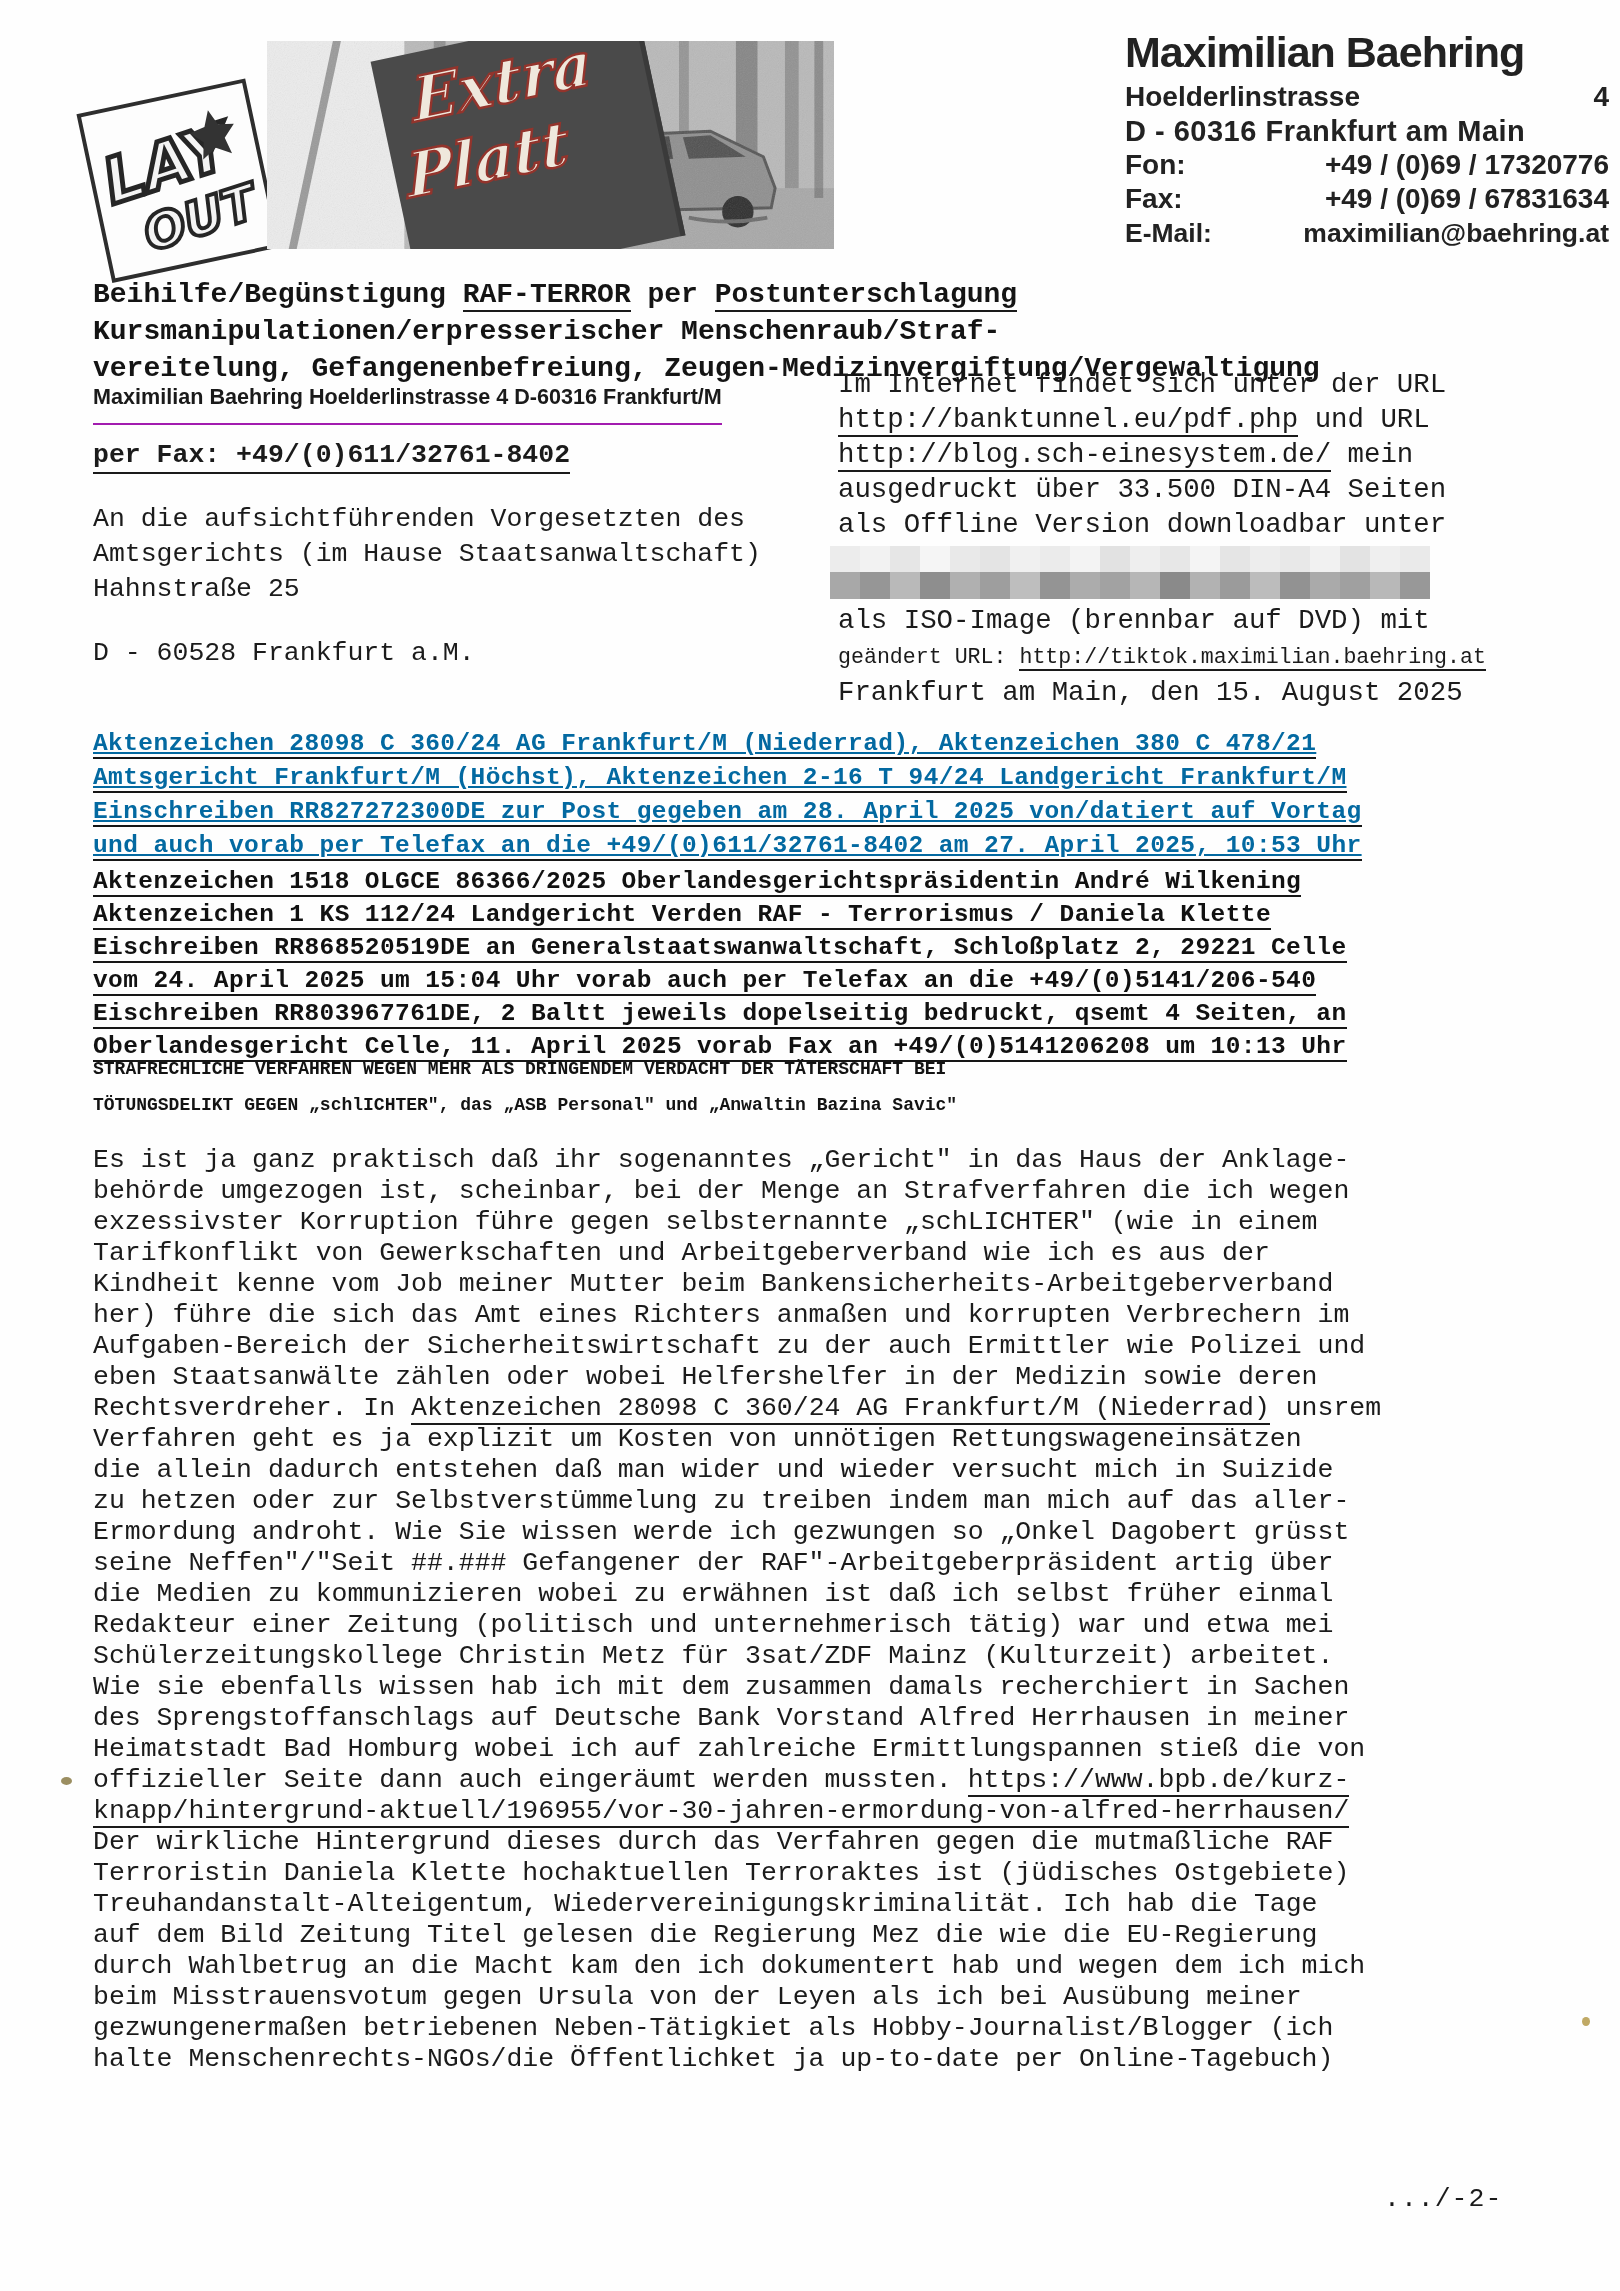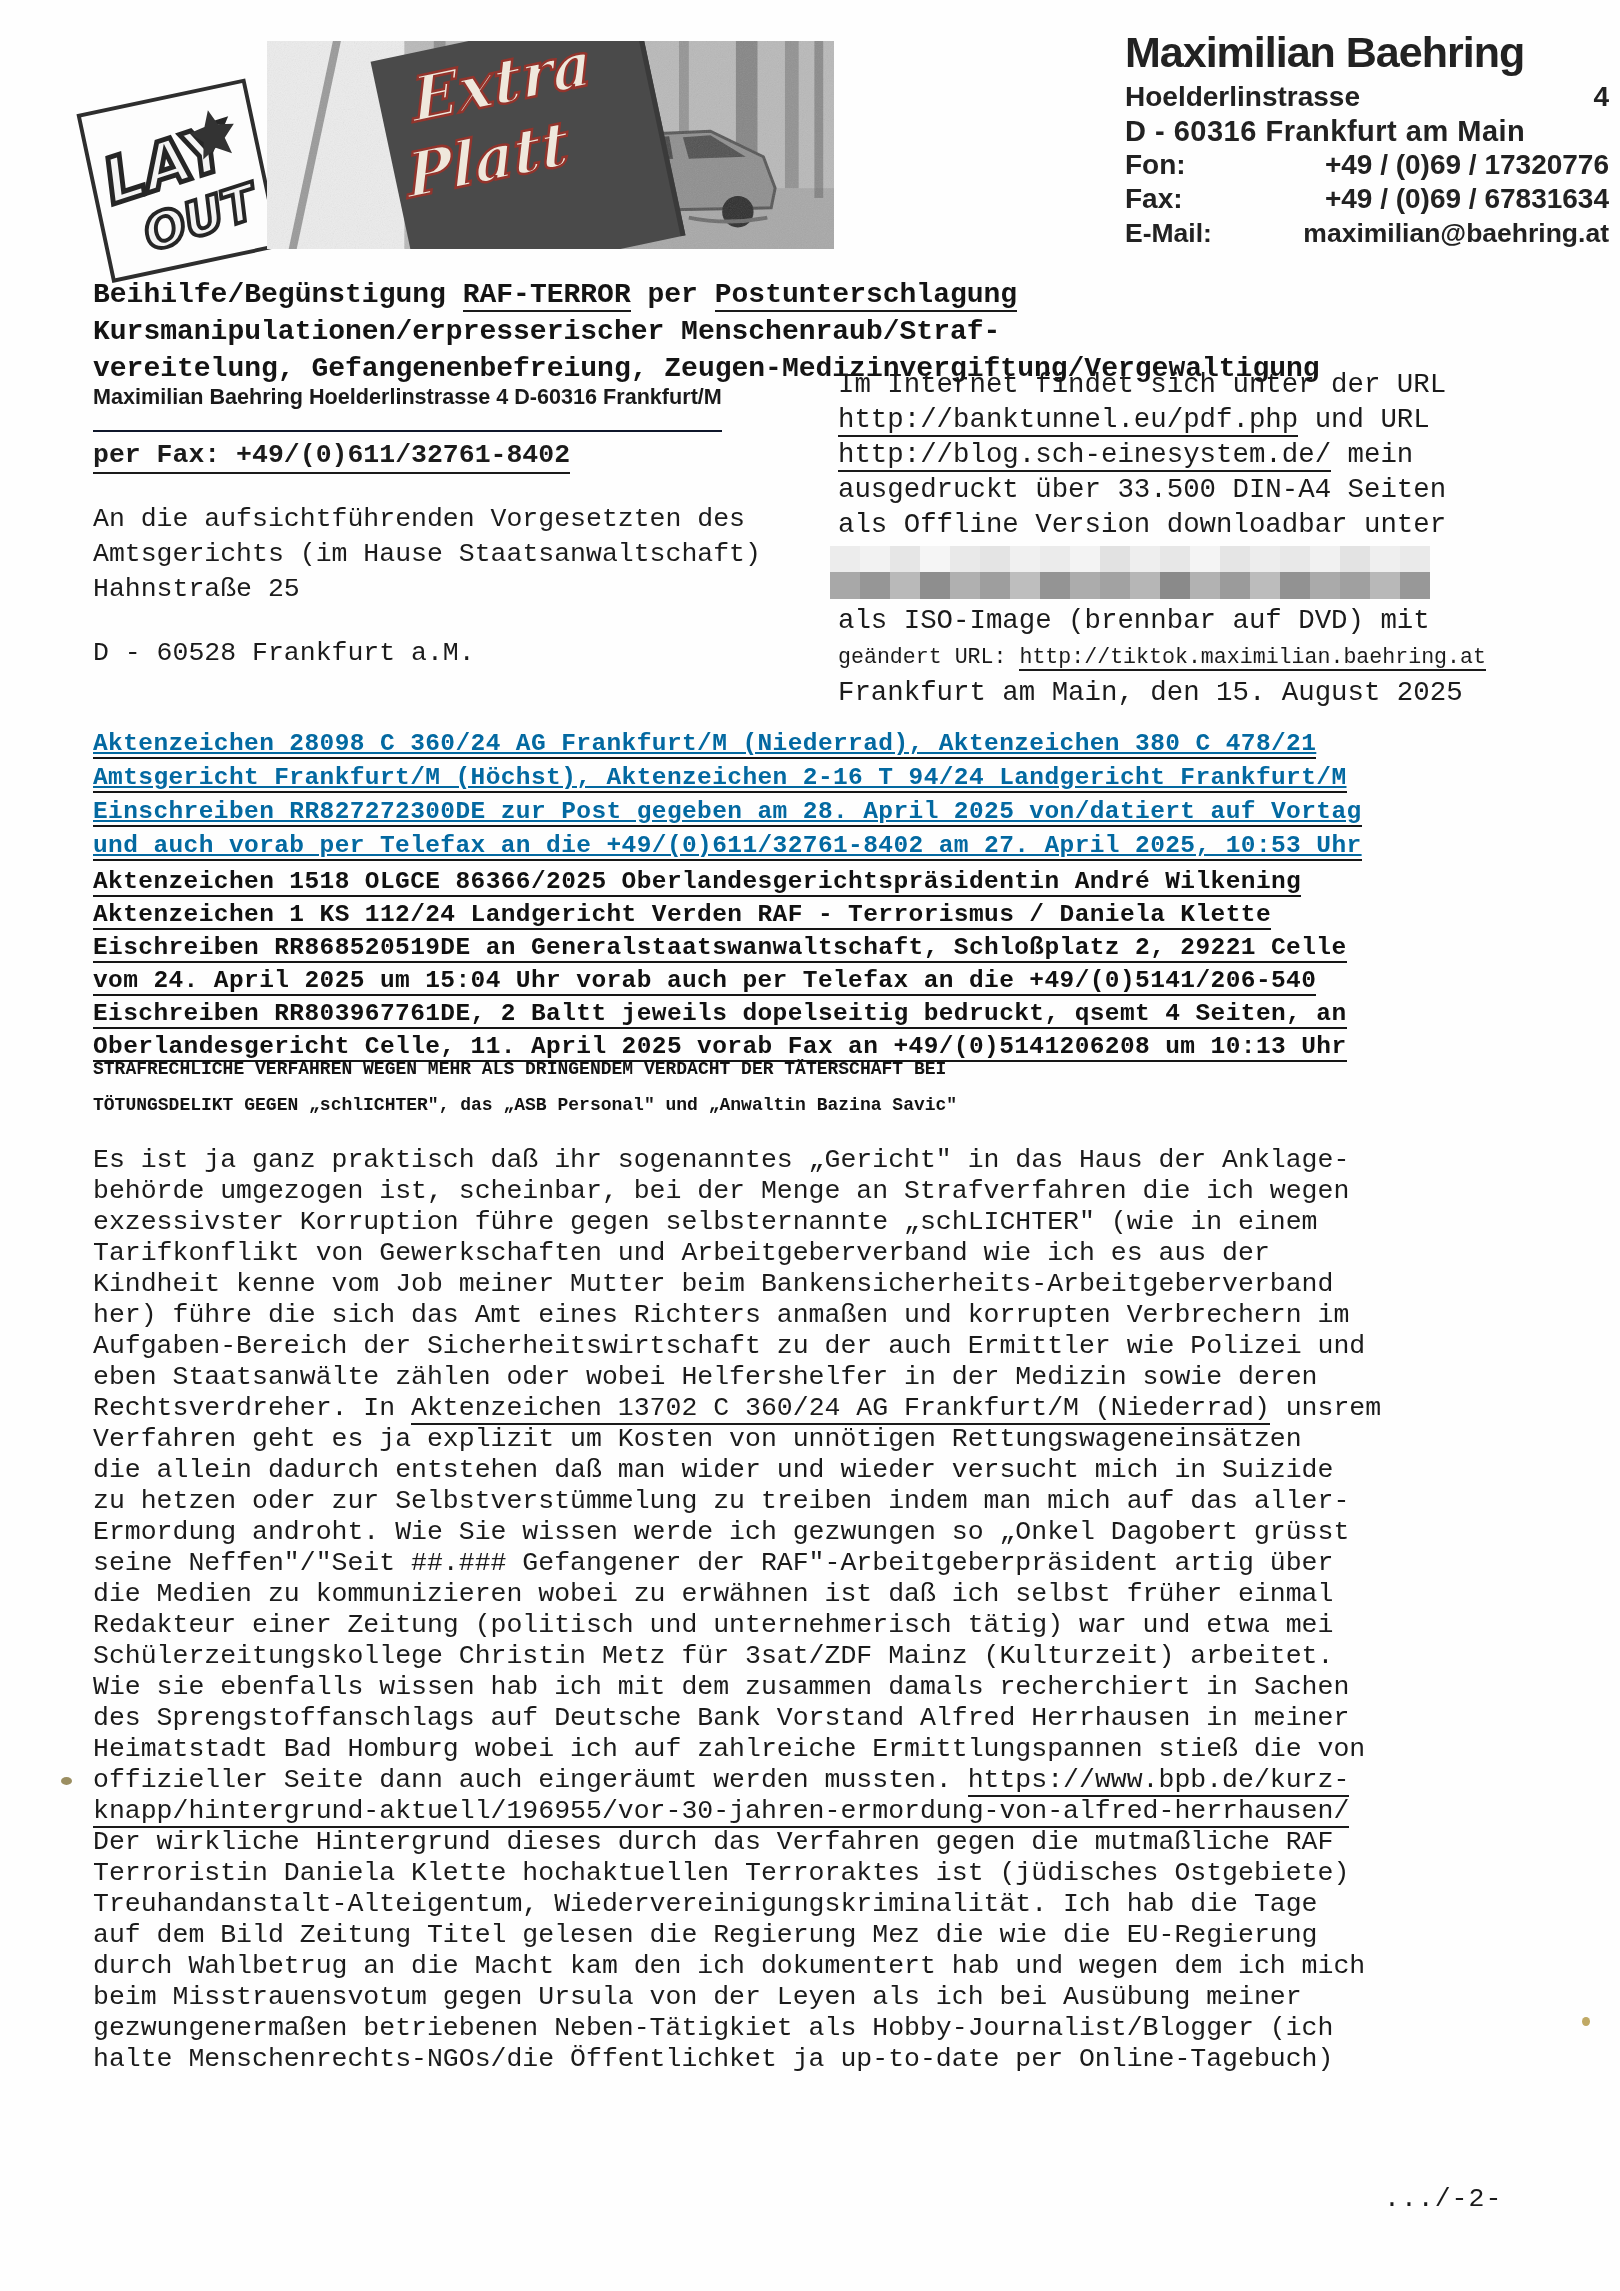--- a/index.html
+++ b/index.html
@@ -23,21 +23,21 @@
   .contact{left:1125px;top:29px;width:484px;font-family:"Liberation Sans",sans-serif;
            font-weight:bold;color:#222;}
   .c-name{font-size:43px;line-height:47px;letter-spacing:-1px;margin-bottom:3.9px;}
   .c-row{display:flex;justify-content:space-between;font-size:28px;line-height:34px;}
   .c-line{font-size:29px;line-height:34px;letter-spacing:0.5px;}
   .c-row.email{font-size:26.5px;}
 
   
   .heading{left:93px;top:276px;font-weight:bold;font-size:28px;line-height:37px;color:#141414;}
   .sender-line{left:93px;top:384px;font-family:"Liberation Sans",sans-serif;font-weight:bold;
-               font-size:21.6px;border-bottom:2px solid #0f172a;padding-bottom:20px;color:#1a1a1a;}
+               font-size:21.6px;border-bottom:2px solid #a21caf;padding-bottom:13px;color:#1a1a1a;}
   .fax-line{left:93px;top:440px;font-weight:bold;font-size:26.5px;border-bottom:2.9px solid #1a1a1a;
             padding-bottom:2px;}
   .recipient{left:93px;top:502px;font-size:26.5px;line-height:35px;}
   .info-col{left:838px;top:367px;width:676px;font-size:27.4px;line-height:35px;}
 
   .redact{width:608px;margin:3.9px 0 3.9px -7.8px;font-size:0;line-height:0;}
   .mrow{height:26.5px;white-space:nowrap;}
   .mcell{display:inline-block;width:30px;height:26.5px;}
 
   .case1{left:93px;top:727px;font-size:24.5px;line-height:33px;font-weight:bold;letter-spacing:0.4px;color:#0369a1;text-decoration:underline;}
@@ -186,21 +186,21 @@
 
   <div class="abs body-text">
       <div class="tl"><span>Es ist ja ganz praktisch daß ihr sogenanntes „Gericht" in das Haus der Anklage-</span></div>
       <div class="tl"><span>behörde umgezogen ist, scheinbar, bei der Menge an Strafverfahren die ich wegen</span></div>
       <div class="tl"><span>exzessivster Korruption führe gegen selbsternannte „schLICHTER" (wie in einem</span></div>
       <div class="tl"><span>Tarifkonflikt von Gewerkschaften und Arbeitgeberverband wie ich es aus der</span></div>
       <div class="tl"><span>Kindheit kenne vom Job meiner Mutter beim Bankensicherheits-Arbeitgeberverband</span></div>
       <div class="tl"><span>her) führe die sich das Amt eines Richters anmaßen und korrupten Verbrechern im</span></div>
       <div class="tl"><span>Aufgaben-Bereich der Sicherheitswirtschaft zu der auch Ermittler wie Polizei und</span></div>
       <div class="tl"><span>eben Staatsanwälte zählen oder wobei Helfershelfer in der Medizin sowie deren</span></div>
-      <div class="tl"><span>Rechtsverdreher. In </span><span class="b u">Aktenzeichen 13702 C 360/24 AG Frankfurt/M (Niederrad)</span><span> unsrem</span></div>
+      <div class="tl"><span>Rechtsverdreher. In </span><span class="b u">Aktenzeichen 28098 C 360/24 AG Frankfurt/M (Niederrad)</span><span> unsrem</span></div>
       <div class="tl"><span>Verfahren geht es ja explizit um Kosten von unnötigen Rettungswageneinsätzen</span></div>
       <div class="tl"><span>die allein dadurch entstehen daß man wider und wieder versucht mich in Suizide</span></div>
       <div class="tl"><span>zu hetzen oder zur Selbstverstümmelung zu treiben indem man mich auf das aller-</span></div>
       <div class="tl"><span>Ermordung androht. Wie Sie wissen werde ich gezwungen so „Onkel Dagobert grüsst</span></div>
       <div class="tl"><span>seine Neffen"/"Seit ##.### Gefangener der RAF"-Arbeitgeberpräsident artig über</span></div>
       <div class="tl"><span>die Medien zu kommunizieren wobei zu erwähnen ist daß ich selbst früher einmal</span></div>
       <div class="tl"><span>Redakteur einer Zeitung (politisch und unternehmerisch tätig) war und etwa mei</span></div>
       <div class="tl"><span>Schülerzeitungskollege Christin Metz für 3sat/ZDF Mainz (Kulturzeit) arbeitet.</span></div>
       <div class="tl"><span>Wie sie ebenfalls wissen hab ich mit dem zusammen damals recherchiert in Sachen</span></div>
       <div class="tl"><span>des Sprengstoffanschlags auf Deutsche Bank Vorstand Alfred Herrhausen in meiner</span></div>

